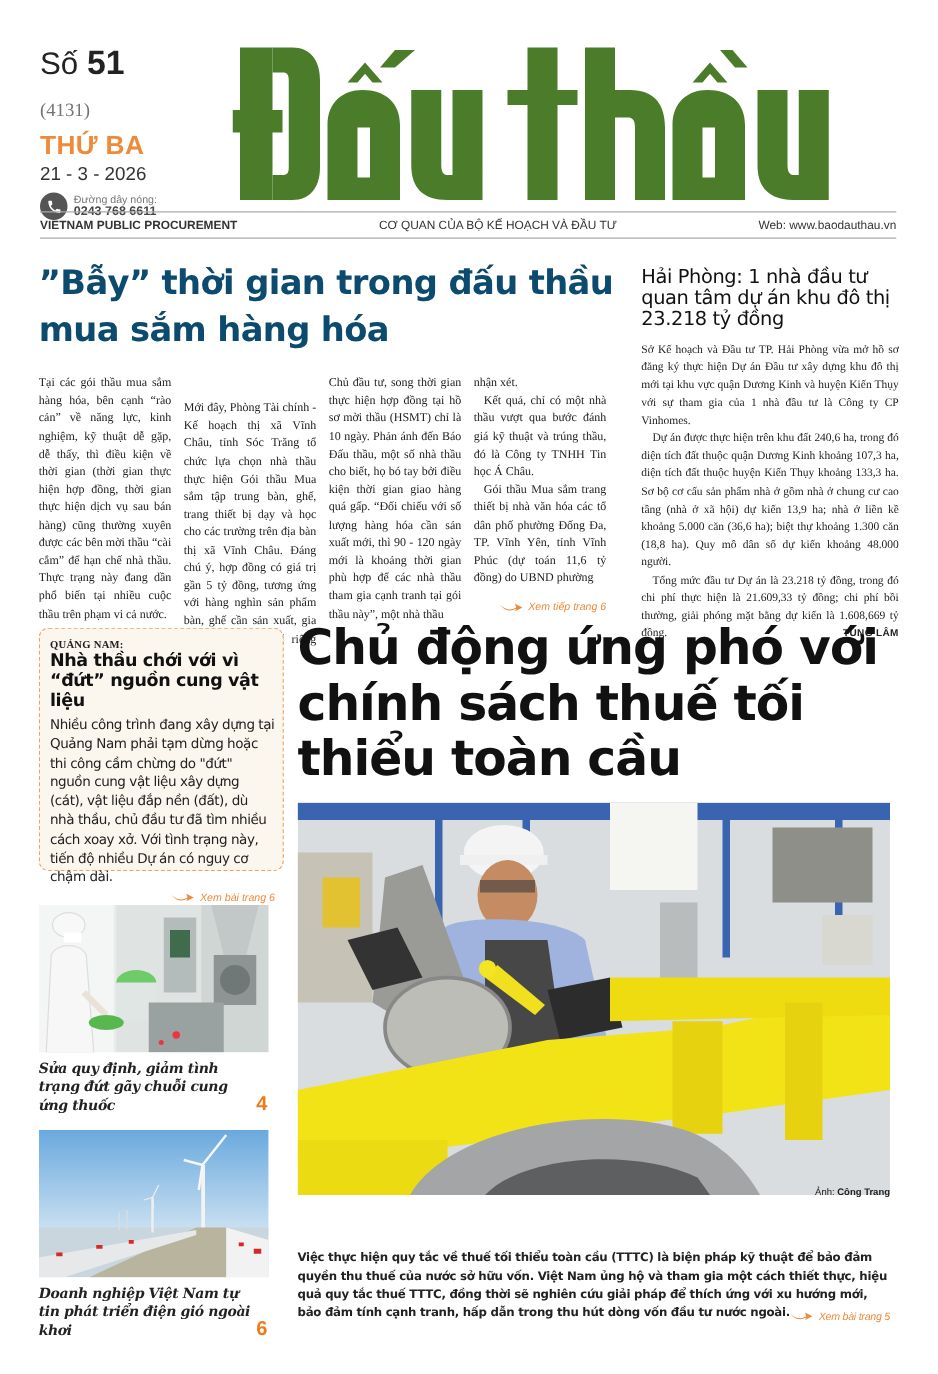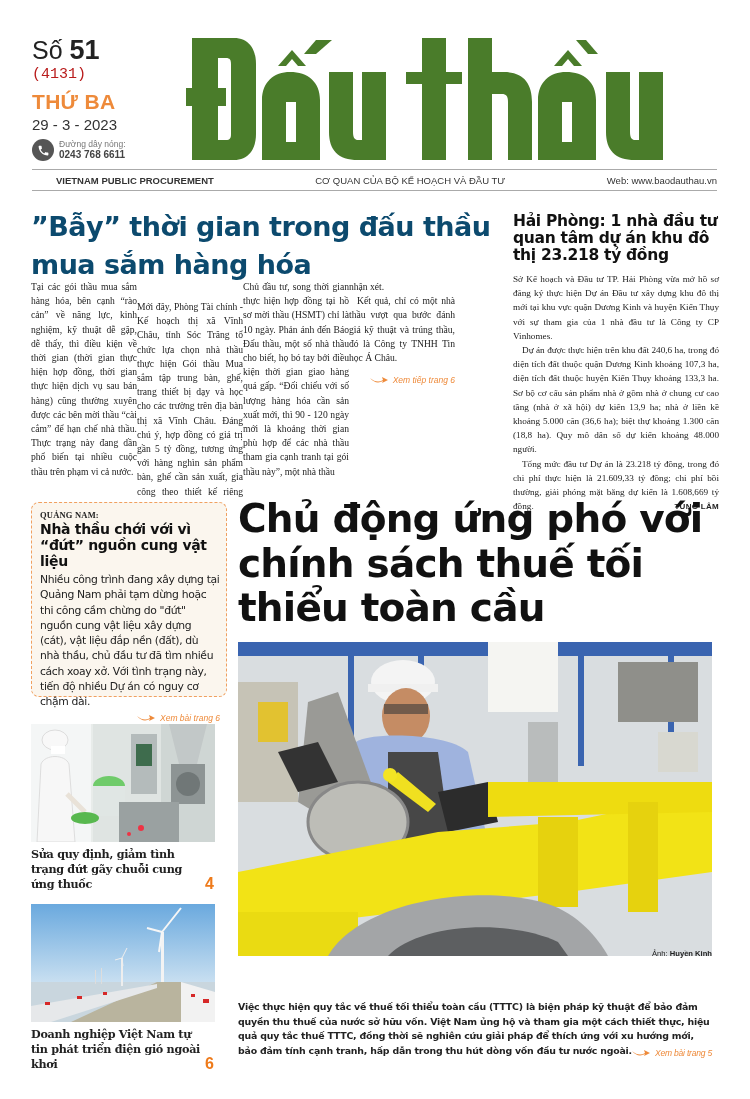--- a/index.html
+++ b/index.html
@@ -3,63 +3,63 @@
 <meta charset="utf-8">
 <style>
   * { box-sizing: border-box; margin: 0; padding: 0; }
   html, body { width: 750px; height: 1099px; background: #ffffff; overflow: hidden; }
   body { position: relative; font-family: "DejaVu Serif", serif; color: #1a1a1a; }
 
   
   .masthead-left { position: absolute; left: 32px; top: 36px; width: 150px; }
   .issue-line { font-family: "Liberation Sans", sans-serif; font-size: 25px; color: #222; line-height: 28px; }
   .issue-line .issue-no { font-weight: bold; font-size: 27px; }
-  .issue-total { font-family: Liberation Mono, monospace; font-size: 15px; color: #b91c1c; margin-top: 2px; }
+  .issue-total { font-family: Liberation Serif, serif; font-size: 15px; color: #737373; margin-top: 16px; }
   .weekday { font-family: "Liberation Sans", sans-serif; font-size: 21px; font-weight: bold; color: #ee8a3a; margin-top: 7px; letter-spacing: 0.3px; }
   .date { font-family: "Liberation Sans", sans-serif; font-size: 15px; color: #333; margin-top: 2px; }
   .hotline { display: flex; align-items: center; margin-top: 6px; }
   .hotline .phone-circle { width: 22px; height: 22px; border-radius: 50%; background: #555; display: flex; align-items: center; justify-content: center; margin-right: 5px; }
   .hotline .phone-circle svg { width: 13px; height: 13px; }
   .hotline-label { font-family: "Liberation Sans", sans-serif; font-size: 8.5px; color: #777; line-height: 10px; }
   .hotline-number { font-family: "Liberation Sans", sans-serif; font-size: 10px; font-weight: bold; color: #444; line-height: 12px; }
 
   .logo { position: absolute; left: 186px; top: 30px; width: 530px; height: 130px; }
 
   .rule-bar { position: absolute; left: 32px; width: 685px; height: 1px; background: #aaa; }
   .tagline-row { position: absolute; left: 32px; top: 175px; width: 685px; display: flex; justify-content: space-between; font-family: "Liberation Sans", sans-serif; font-size: 9.5px; color: #333; }
-  .tagline-row .left { font-weight: bold; margin-left: 24px; }
+  .tagline-row .left { font-weight: bold; }
 
   
   .lead-title { position: absolute; left: 31px; top: 208px; width: 470px; font-family: "DejaVu Sans", sans-serif; font-weight: bold; font-size: 27px; line-height: 38px; color: #0c4a6e; letter-spacing: -0.5px; }
-  .lead-cols { position: absolute; left: 31px; top: 280px; width: 455px; display: flex; }
+  .lead-cols { position: absolute; left: 31px; top: 300px; width: 455px; display: flex; gap: 10px; }
   .lead-col { width: 106px; font-family: "Liberation Serif", serif; font-size: 9.6px; line-height: 14.2px; color: #222; text-align: justify; }
   .lead-col p { text-indent: 0; }
   .lead-col p + p { text-indent: 8px; }
   .col-indent { text-indent: 8px; margin-top: 20px; }
   .more-link { display: flex; align-items: center; justify-content: flex-end; margin-top: 8px; font-family: "Liberation Sans", sans-serif; font-style: italic; font-size: 8.5px; color: #ee8a3a; }
   .more-link svg { width: 20px; height: 10px; margin-right: 4px; }
 
   
-  .side-title { position: absolute; left: 513px; top: 213px; width: 210px; font-family: "DejaVu Sans", sans-serif; font-weight: bold; font-size: 15.5px; line-height: 17px; color: #111; letter-spacing: -0.3px; }
+  .side-title { position: absolute; left: 513px; top: 213px; width: 210px; font-family: "DejaVu Sans", sans-serif; font-weight: normal; font-size: 15.5px; line-height: 17px; color: #111; letter-spacing: -0.3px; }
   .side-body { position: absolute; left: 513px; top: 272px; width: 206px; font-family: "Liberation Serif", serif; font-size: 9.2px; line-height: 14.2px; color: #222; text-align: justify; }
   .side-body p + p { text-indent: 9px; }
   .byline { text-align: right; font-family: "Liberation Sans", sans-serif; font-weight: bold; font-size: 8px; margin-top: -13px; letter-spacing: 0.3px; }
 
   
   .qn-box { position: absolute; left: 31px; top: 502px; width: 196px; height: 195px; border: 1.5px dashed #f0a060; border-radius: 8px; background: #fbf6ee; padding: 7px 6px 6px 8px; }
   .qn-kicker { font-family: "Liberation Serif", serif; font-weight: bold; font-size: 8.5px; color: #222; letter-spacing: 0.2px; }
   .qn-title { font-family: "DejaVu Sans", sans-serif; font-weight: bold; font-size: 14px; line-height: 16px; color: #111; margin-top: 1px; letter-spacing: -0.3px; }
   .qn-body { font-family: "DejaVu Sans", sans-serif; font-size: 10.8px; line-height: 15.3px; color: #222; margin-top: 3px; letter-spacing: -0.35px; }
   .qn-box .more-link { margin-top: 3px; }
 
   
   .feature { position: absolute; left: 31px; width: 184px; }
   .feature .photo { width: 184px; height: 118px; position: relative; overflow: hidden; }
   .feature-caption { display: flex; align-items: flex-end; margin-top: 5px; }
-  .feature-caption .text { font-family: "DejaVu Serif", serif; font-weight: bold; font-size: 11.2px; line-height: 15px; color: #222; width: 170px; letter-spacing: -0.3px; }
+  .feature-caption .text { font-family: "DejaVu Serif", serif; font-weight: bold; font-size: 11.2px; line-height: 15px; color: #222; width: 170px; letter-spacing: -0.3px; font-style: italic; }
   .feature-caption .page { font-family: "Liberation Sans", sans-serif; font-weight: bold; font-size: 16px; color: #ee7a1a; margin-left: 4px; line-height: 16px; }
 
   
   .main-title { position: absolute; left: 238px; top: 497px; width: 480px; font-family: "DejaVu Sans", sans-serif; font-weight: bold; font-size: 39px; line-height: 44.5px; color: #111; letter-spacing: -0.8px; }
   .main-photo { position: absolute; left: 238px; top: 642px; width: 474px; height: 314px; overflow: hidden; }
   .main-caption { position: absolute; left: 238px; top: 960px; width: 474px; font-family: "DejaVu Sans", sans-serif; font-size: 7.6px; line-height: 12px; color: #222; }
   .main-caption .credit { position: absolute; right: 0; bottom: 0; font-family: "Liberation Sans", sans-serif; font-size: 7.6px; }
   .main-caption .credit b { font-weight: bold; }
   .main-lede { position: absolute; left: 238px; top: 1000px; width: 474px; font-family: "DejaVu Sans", sans-serif; font-weight: bold; font-size: 9.4px; line-height: 14.6px; color: #222; letter-spacing: -0.2px; }
   .main-lede .more-link { position: absolute; right: 0; bottom: -2px; font-weight: normal; }
@@ -68,21 +68,21 @@
 <body>
 
 <header>
   <div class="masthead-left">
     <div class="issue-line">
       <span>Số</span>
       <span class="issue-no">51</span>
     </div>
     <div class="issue-total">(4131)</div>
     <div class="weekday">THỨ BA</div>
-    <div class="date">29 - 3 - 2023</div>
+    <div class="date">21 - 3 - 2026</div>
     <div class="hotline">
       <span class="phone-circle">
         <svg viewBox="0 0 24 24">
             <path fill="#fff" d="M6.6 10.8c1.4 2.8 3.8 5.1 6.6 6.6l2.2-2.2c.3-.3.7-.4 1-.2 1.1.4 2.3.6 3.6.6.6 0 1 .4 1 1V20c0 .6-.4 1-1 1C10.6 21 3 13.4 3 4c0-.6.4-1 1-1h3.5c.6 0 1 .4 1 1 0 1.3.2 2.5.6 3.6.1.3 0 .7-.2 1l-2.3 2.2z"></path>
           </svg>
       </span>
       <div>
         <div class="hotline-label">Đường dây nóng:</div>
         <div class="hotline-number">0243 768 6611</div>
       </div>
@@ -133,20 +133,21 @@
     </div>
     <div class="lead-col">
       <p class="col-indent">Mới đây, Phòng Tài chính - Kế hoạch thị xã Vĩnh Châu, tỉnh Sóc Trăng tổ chức lựa chọn nhà thầu thực hiện Gói thầu Mua sắm tập trung bàn, ghế, trang thiết bị dạy và học cho các trường trên địa bàn thị xã Vĩnh Châu. Đáng chú ý, hợp đồng có giá trị gần 5 tỷ đồng, tương ứng với hàng nghìn sản phẩm bàn, ghế cần sản xuất, gia công theo thiết kế riêng của</p>
     </div>
     <div class="lead-col">
       <p>Chủ đầu tư, song thời gian thực hiện hợp đồng tại hồ sơ mời thầu (HSMT) chỉ là 10 ngày. Phản ánh đến Báo Đấu thầu, một số nhà thầu cho biết, họ bó tay bởi điều kiện thời gian giao hàng quá gấp. “Đối chiếu với số lượng hàng hóa cần sản xuất mới, thì 90 - 120 ngày mới là khoảng thời gian phù hợp để các nhà thầu tham gia cạnh tranh tại gói thầu này”, một nhà thầu</p>
     </div>
     <div class="lead-col">
       <p>nhận xét.</p>
       <p>Kết quả, chỉ có một nhà thầu vượt qua bước đánh giá kỹ thuật và trúng thầu, đó là Công ty TNHH Tin học Á Châu.</p>
+      <p>Gói thầu Mua sắm trang thiết bị nhà văn hóa các tổ dân phố phường Đống Đa, TP. Vĩnh Yên, tỉnh Vĩnh Phúc (dự toán 11,6 tỷ đồng) do UBND phường</p>
       <div class="more-link">
         <svg viewBox="0 0 20 10">
             <path d="M1 3 Q8 9 14 5 L13 2 L19 5 L13 8 L14 6 Q7 10 1 3Z" fill="#ee8a3a"></path>
           </svg>
         <span>Xem tiếp trang 6</span>
       </div>
     </div>
   </div>
 </article>
 
@@ -282,21 +283,21 @@
       <circle cx="152" cy="133" r="7" fill="#f3e424"></circle>
 
       <path d="M90 314 C120 260 240 240 310 262 C340 272 360 296 370 314 Z" fill="#a3a5a7"></path>
       <path d="M150 314 C180 282 270 276 320 300 L330 314 Z" fill="#5d5f61"></path>
     </svg>
   </div>
 
   <div class="main-caption">
     <span class="credit">
       <span>Ảnh:</span>
-      <b>Huyền Kinh</b>
+      <b>Công Trang</b>
     </span>
   </div>
 
   <div class="main-lede">
     <span>Việc thực hiện quy tắc về thuế tối thiểu toàn cầu (TTTC) là biện pháp kỹ thuật để bảo đảm quyền thu thuế của nước sở hữu vốn. Việt Nam ủng hộ và tham gia một cách thiết thực, hiệu quả quy tắc thuế TTTC, đồng thời sẽ nghiên cứu giải pháp để thích ứng với xu hướng mới, bảo đảm tính cạnh tranh, hấp dẫn trong thu hút dòng vốn đầu tư nước ngoài.</span>
     <div class="more-link">
       <svg viewBox="0 0 20 10">
           <path d="M1 3 Q8 9 14 5 L13 2 L19 5 L13 8 L14 6 Q7 10 1 3Z" fill="#ee8a3a"></path>
         </svg>
       <span>Xem bài trang 5</span>

